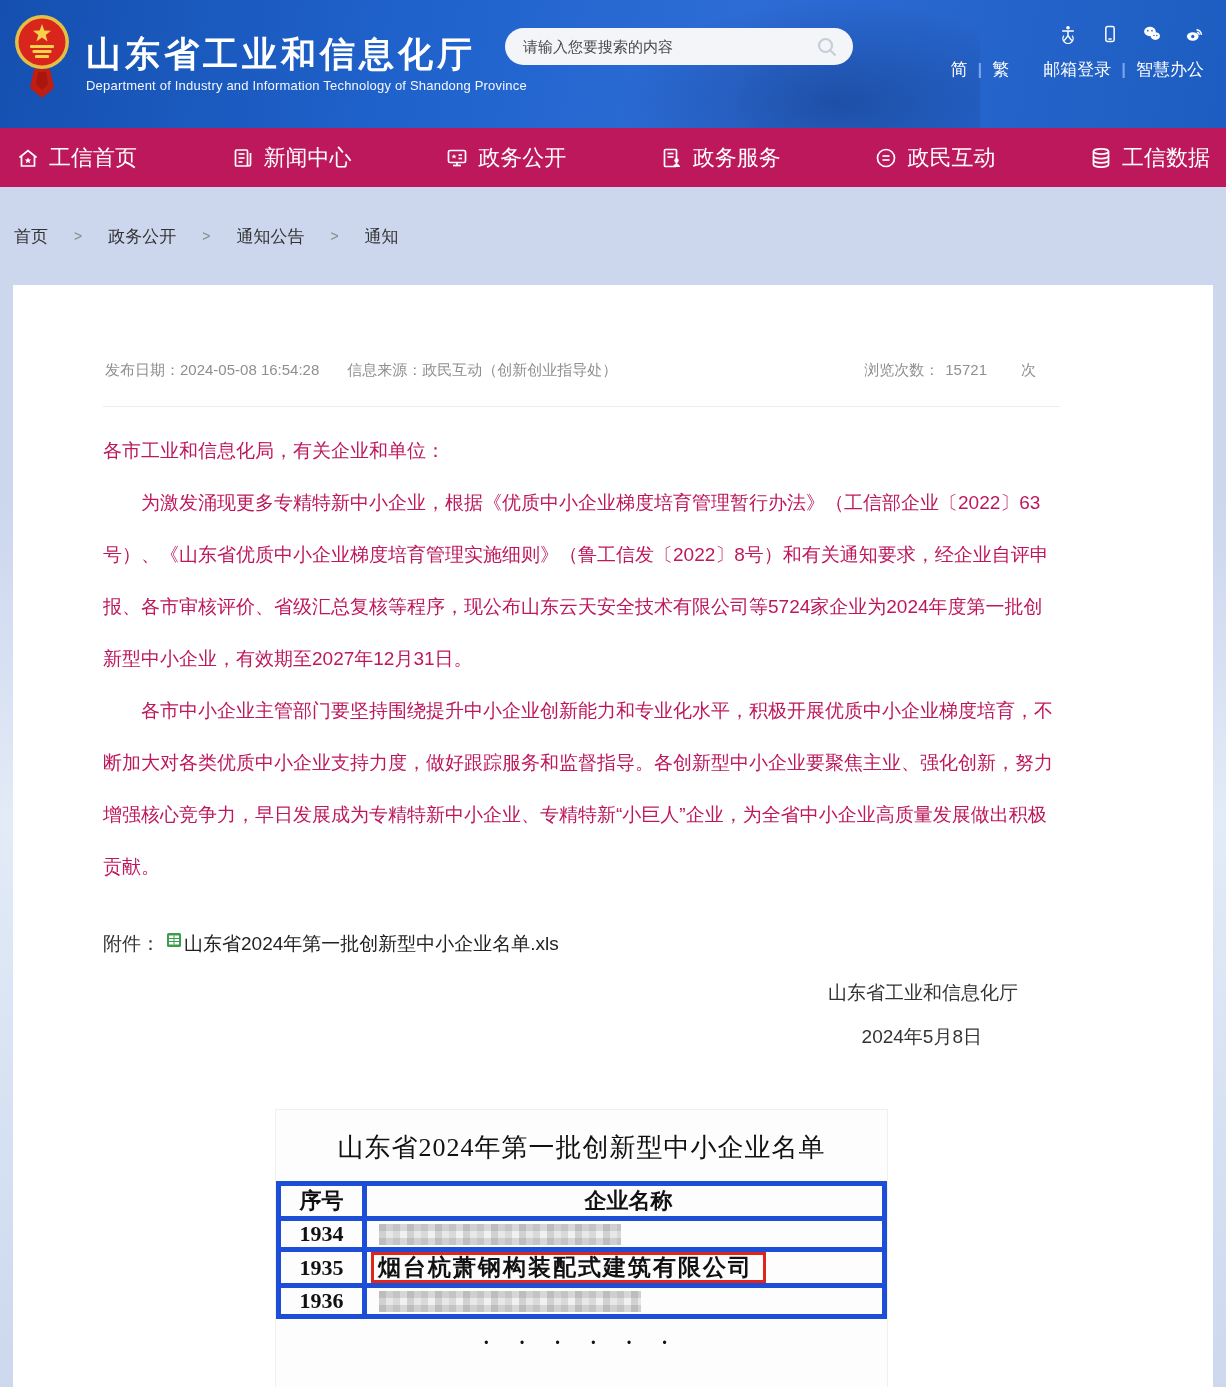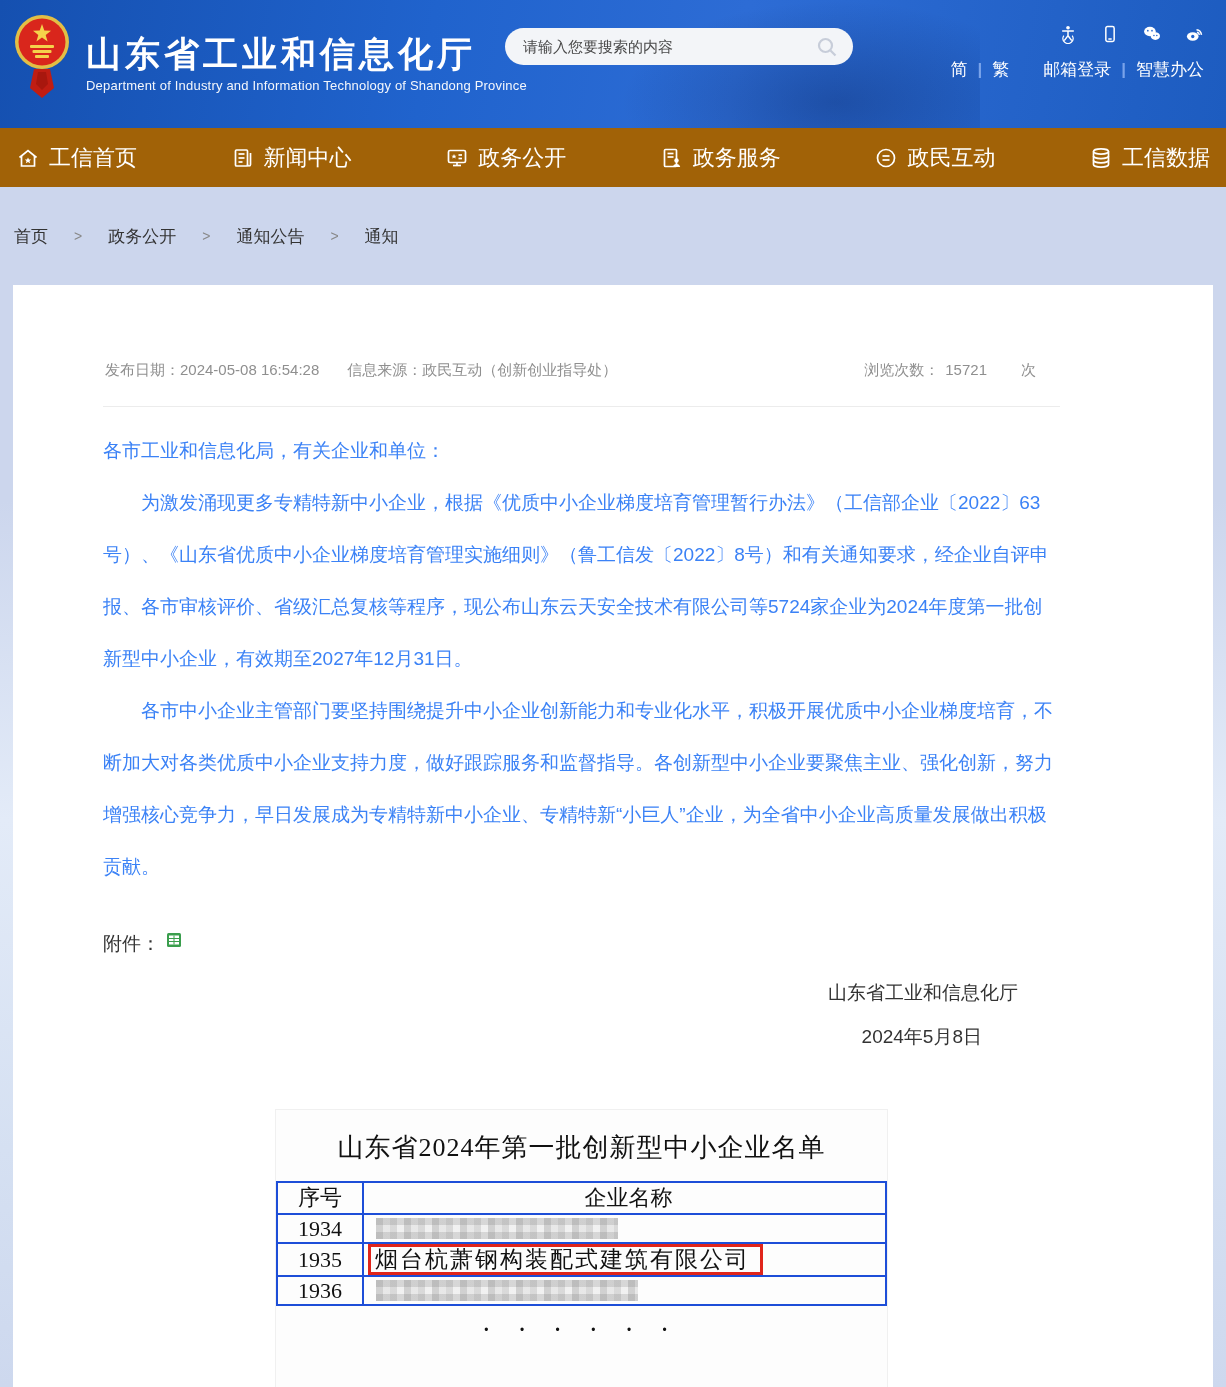--- a/index.html
+++ b/index.html
@@ -43,21 +43,21 @@
   .icon-row { display:flex; gap:22px; justify-content:flex-end; margin-bottom:14px; }
   .icon-row .hicon { width:20px; height:20px; cursor:pointer; }
   .link-row { display:flex; align-items:center; gap:10px; justify-content:flex-end;
               color:#fff; font-size:17px; white-space:nowrap; }
   .link-row .sep { color:#79a3ea; font-weight:bold; }
   .link-row .lnk { cursor:pointer; }
   .link-row .grp-gap { width:14px; }
 
   
   .main-nav {
-    height:59px; background:#a16207; display:flex; align-items:center;
+    height:59px; background:#be185d; display:flex; align-items:center;
     justify-content:space-between; padding:0 16px;
   }
   .nav-item { display:flex; align-items:center; gap:9px; color:#fff; font-size:22px;
               cursor:pointer; white-space:nowrap; }
   .nav-item svg { width:24px; height:24px; }
 
   
   .breadcrumb { height:98px; display:flex; align-items:center; padding-left:14px;
                 font-size:17px; color:#333; }
   .breadcrumb .crumb { cursor:pointer; }
@@ -69,21 +69,21 @@
     padding:48px 153px 40px 90px;
   }
   .article-title { text-align:center; font-size:31px; font-weight:bold; color:#1a1a1a;
                    letter-spacing:1px; }
   .meta { display:flex; margin-top:28px; padding:0 6px 26px 2px; border-bottom:1px solid #ececec;
           color:#8f8f8f; font-size:15px; }
   .meta .m-left { display:flex; gap:28px; }
   .meta .m-right { margin-left:auto; margin-right:18px; display:flex; gap:6px; }
   .meta .views-gap { width:22px; }
 
-  .body-text { margin-top:18px; color:#3b82f6; font-size:19px; line-height:52px; }
+  .body-text { margin-top:18px; color:#be185d; font-size:19px; line-height:52px; }
   .body-text p.indent { text-indent:2em; }
 
   .attachment { margin-top:38px; font-size:19px; color:#333; display:flex; align-items:center; }
   .attachment .att-label { margin-right:4px; }
   .attachment .xls-icon { width:16px; height:16px; margin:-8px 2px 0 2px; }
   .attachment .att-link { cursor:pointer; color:#222; }
 
   .signature { margin-top:14px; text-align:right; font-size:19px; color:#333; }
   .signature .sig-org { display:block; padding-right:42px; line-height:44px; }
   .signature .sig-date { display:block; padding-right:78px; line-height:44px; }
@@ -100,22 +100,22 @@
 
   
   .table-figure {
     width:613px; margin:50px auto 0; background:#fdfdfd;
     border:1px solid #f0f0f0; padding:20px 0 36px;
     font-family:"Liberation Serif","DejaVu Serif",serif; color:#111;
   }
   .tbl-title { text-align:center; font-size:26px; font-weight:normal; letter-spacing:1px;
                margin-bottom:16px; }
   table.sec { border-collapse:collapse; width:611px; table-layout:fixed; }
-  table.sec td, table.sec th { border:2px solid #1d4ed8; height:29px; padding:0;
-               font-size:22px; font-weight:normal; }
+  table.sec td, table.sec th { border:5px solid #1d4ed8; height:29px; padding:0;
+               font-size:22px; font-weight:bold; }
   .col-no { width:86px; text-align:center; }
   .col-name { text-align:left; padding-left:8px !important; }
   th.col-name { text-align:center; font-size:23px; }
   .mosaic {
     height:21px; width:240px; margin-left:4px;
     background-color:#f2f2f2;
     background-image:
       repeating-linear-gradient(0deg, rgba(110,110,110,.20) 0 7px, rgba(255,255,255,0) 7px 14px),
       repeating-linear-gradient(90deg, rgba(110,110,110,.25) 0 7px, rgba(205,205,205,.28) 7px 14px,
         rgba(160,160,160,.30) 14px 21px, rgba(235,235,235,.18) 21px 28px);
@@ -286,20 +286,21 @@
 
   <div class="attachment">
     <span class="att-label">附件：</span>
     <svg class="xls-icon" viewBox="0 0 16 16">
       <rect x="1" y="1" width="14" height="14" rx="1.5" fill="#3a9e4d"></rect>
       <rect x="3" y="3.5" width="10" height="9" fill="#fff"></rect>
       <line x1="3" y1="6.5" x2="13" y2="6.5" stroke="#3a9e4d" stroke-width="1"></line>
       <line x1="3" y1="9.5" x2="13" y2="9.5" stroke="#3a9e4d" stroke-width="1"></line>
       <line x1="8" y1="3.5" x2="8" y2="12.5" stroke="#3a9e4d" stroke-width="1"></line>
     </svg>
+    <span class="att-link">山东省2024年第一批创新型中小企业名单.xls</span>
   </div>
 
   <div class="signature">
     <span class="sig-org">山东省工业和信息化厅</span>
     <span class="sig-date">2024年5月8日</span>
   </div>
 
   <figure class="table-figure">
     <figcaption class="tbl-title">山东省2024年第一批创新型中小企业名单</figcaption>
 

